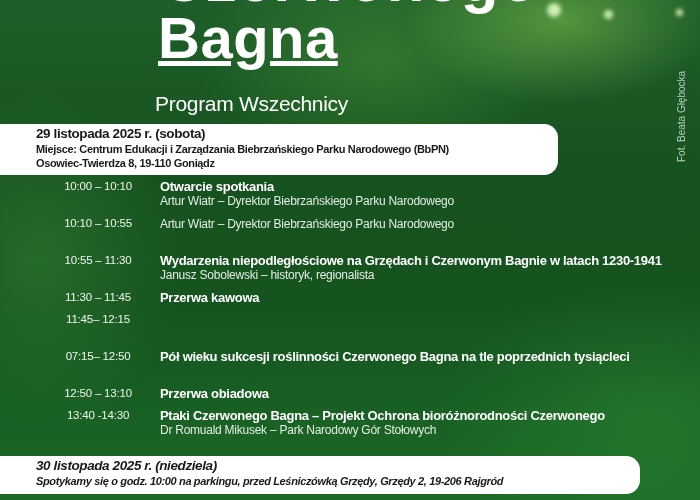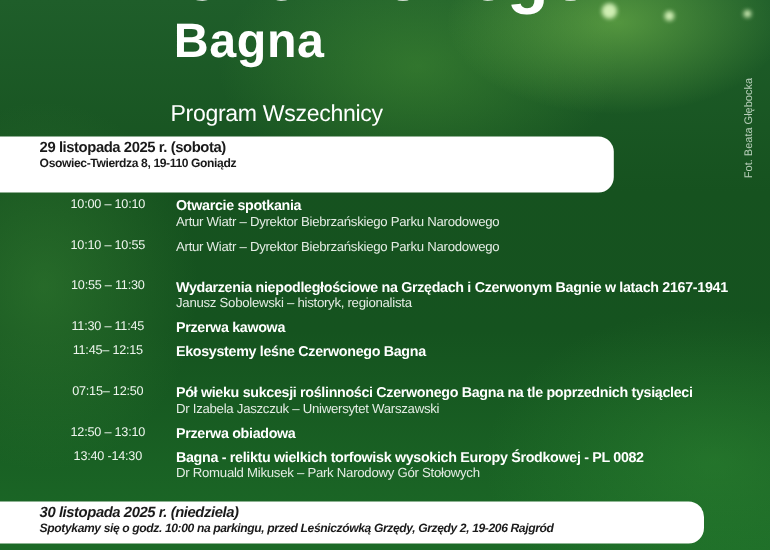--- a/index.html
+++ b/index.html
@@ -12,22 +12,22 @@
       radial-gradient(ellipse 200px 240px at 40px 260px, rgba(70,150,60,0.35), rgba(0,0,0,0) 70%),
       radial-gradient(ellipse 300px 200px at 650px 420px, rgba(60,160,60,0.30), rgba(0,0,0,0) 70%),
       linear-gradient(180deg, #1f5e2a 0%, #16521f 35%, #15531f 60%, #1c6a27 100%);
   }
   .bokeh { position:absolute; border-radius:50%; background:rgba(230,255,200,0.85); filter:blur(2px); }
   .title-top {
     position:absolute; left:160px; top:-56px; font-size:62px; font-weight:bold;
     color:#fff; letter-spacing:1px; white-space:nowrap;
   }
   .title-main {
-    position:absolute; left:158px; top:6px; font-size:44px; font-weight:bold;
-    color:#fff; line-height:64px; letter-spacing:0.5px;
+    position:absolute; left:158px; top:6px; font-size:58px; font-weight:bold;
+    color:#fff; line-height:64px; letter-spacing:0.5px;text-decoration:underline;
   }
   .subtitle {
     position:absolute; left:155px; top:92px; font-size:21px; color:#fff;
     letter-spacing:-0.3px;
   }
   .photo-credit {
     position:absolute; left:676px; top:162px; transform-origin:left top;
     transform:rotate(-90deg); font-size:10px; color:rgba(235,245,235,0.75);
     white-space:nowrap;
   }
@@ -56,73 +56,72 @@
 <div class="bokeh" style="left:604px;top:10px;width:9px;height:9px;"></div>
 <div class="bokeh" style="left:676px;top:9px;width:7px;height:7px;"></div>
 
 <div class="title-top">Czerwonego</div>
 <div class="title-main">Bagna</div>
 <div class="subtitle">Program Wszechnicy</div>
 <div class="photo-credit">Fot. Beata Głębocka</div>
 
 <div class="day-banner day1">
   <div class="day-date">29 listopada 2025 r. (sobota)</div>
+  <div class="day-line">Miejsce: Centrum Edukacji i Zarządzania Biebrzańskiego Parku Narodowego (BbPN)</div>
   <div class="day-line">Osowiec-Twierdza 8, 19-110 Goniądz</div>
 </div>
 
 <div class="schedule">
   <div class="row" style="top:2px;">
     <div class="time">10:00 – 10:10</div>
     <div class="content">
       <div class="talk">Otwarcie spotkania</div>
       <div class="speaker">Artur Wiatr – Dyrektor Biebrzańskiego Parku Narodowego</div>
     </div>
   </div>
   <div class="row" style="top:39px;">
     <div class="time">10:10 – 10:55</div>
     <div class="content">
       <div class="speaker">Artur Wiatr – Dyrektor Biebrzańskiego Parku Narodowego</div>
     </div>
   </div>
   <div class="row" style="top:76px;">
     <div class="time">10:55 – 11:30</div>
     <div class="content">
-      <div class="talk">Wydarzenia niepodległościowe na Grzędach i Czerwonym Bagnie w latach 2167-1941</div>
+      <div class="talk">Wydarzenia niepodległościowe na Grzędach i Czerwonym Bagnie w latach 1230-1941</div>
       <div class="speaker">Janusz Sobolewski – historyk, regionalista</div>
     </div>
   </div>
   <div class="row" style="top:113px;">
     <div class="time">11:30 – 11:45</div>
     <div class="content">
       <div class="talk">Przerwa kawowa</div>
     </div>
   </div>
   <div class="row" style="top:135px;">
     <div class="time">11:45– 12:15</div>
     <div class="content">
-      <div class="talk">Ekosystemy leśne Czerwonego Bagna</div>
     </div>
   </div>
   <div class="row" style="top:172px;">
     <div class="time">07:15– 12:50</div>
     <div class="content">
       <div class="talk">Pół wieku sukcesji roślinności Czerwonego Bagna na tle poprzednich tysiącleci</div>
-      <div class="speaker">Dr Izabela Jaszczuk – Uniwersytet Warszawski</div>
     </div>
   </div>
   <div class="row" style="top:209px;">
     <div class="time">12:50 – 13:10</div>
     <div class="content">
       <div class="talk">Przerwa obiadowa</div>
     </div>
   </div>
   <div class="row" style="top:231px;">
     <div class="time">13:40 -14:30</div>
     <div class="content">
-      <div class="talk">Bagna - reliktu wielkich torfowisk wysokich Europy Środkowej - PL 0082</div>
+      <div class="talk">Ptaki Czerwonego Bagna – Projekt Ochrona bioróżnorodności Czerwonego</div>
       <div class="speaker">Dr Romuald Mikusek – Park Narodowy Gór Stołowych</div>
     </div>
   </div>
 </div>
 
 <div class="day-banner day2">
   <div class="day-date">30 listopada 2025 r. (niedziela)</div>
   <div class="day-line">Spotykamy się o godz. 10:00 na parkingu, przed Leśniczówką Grzędy, Grzędy 2, 19-206 Rajgród</div>
 </div>
 

